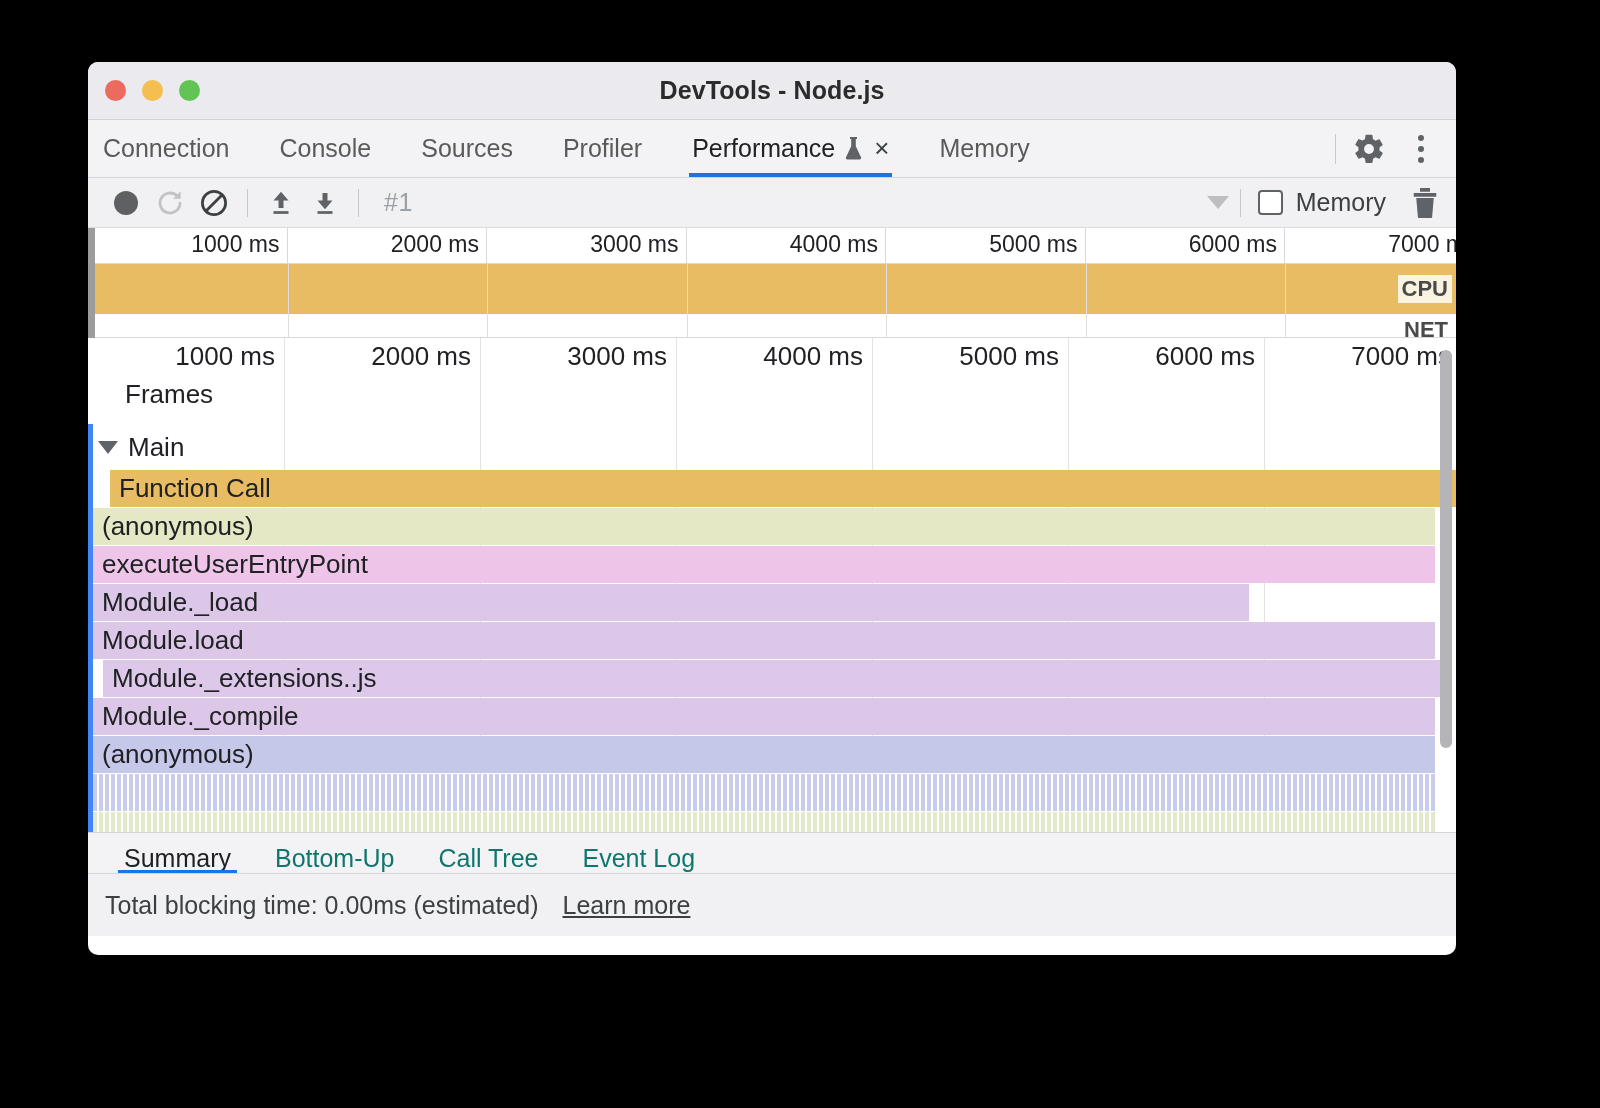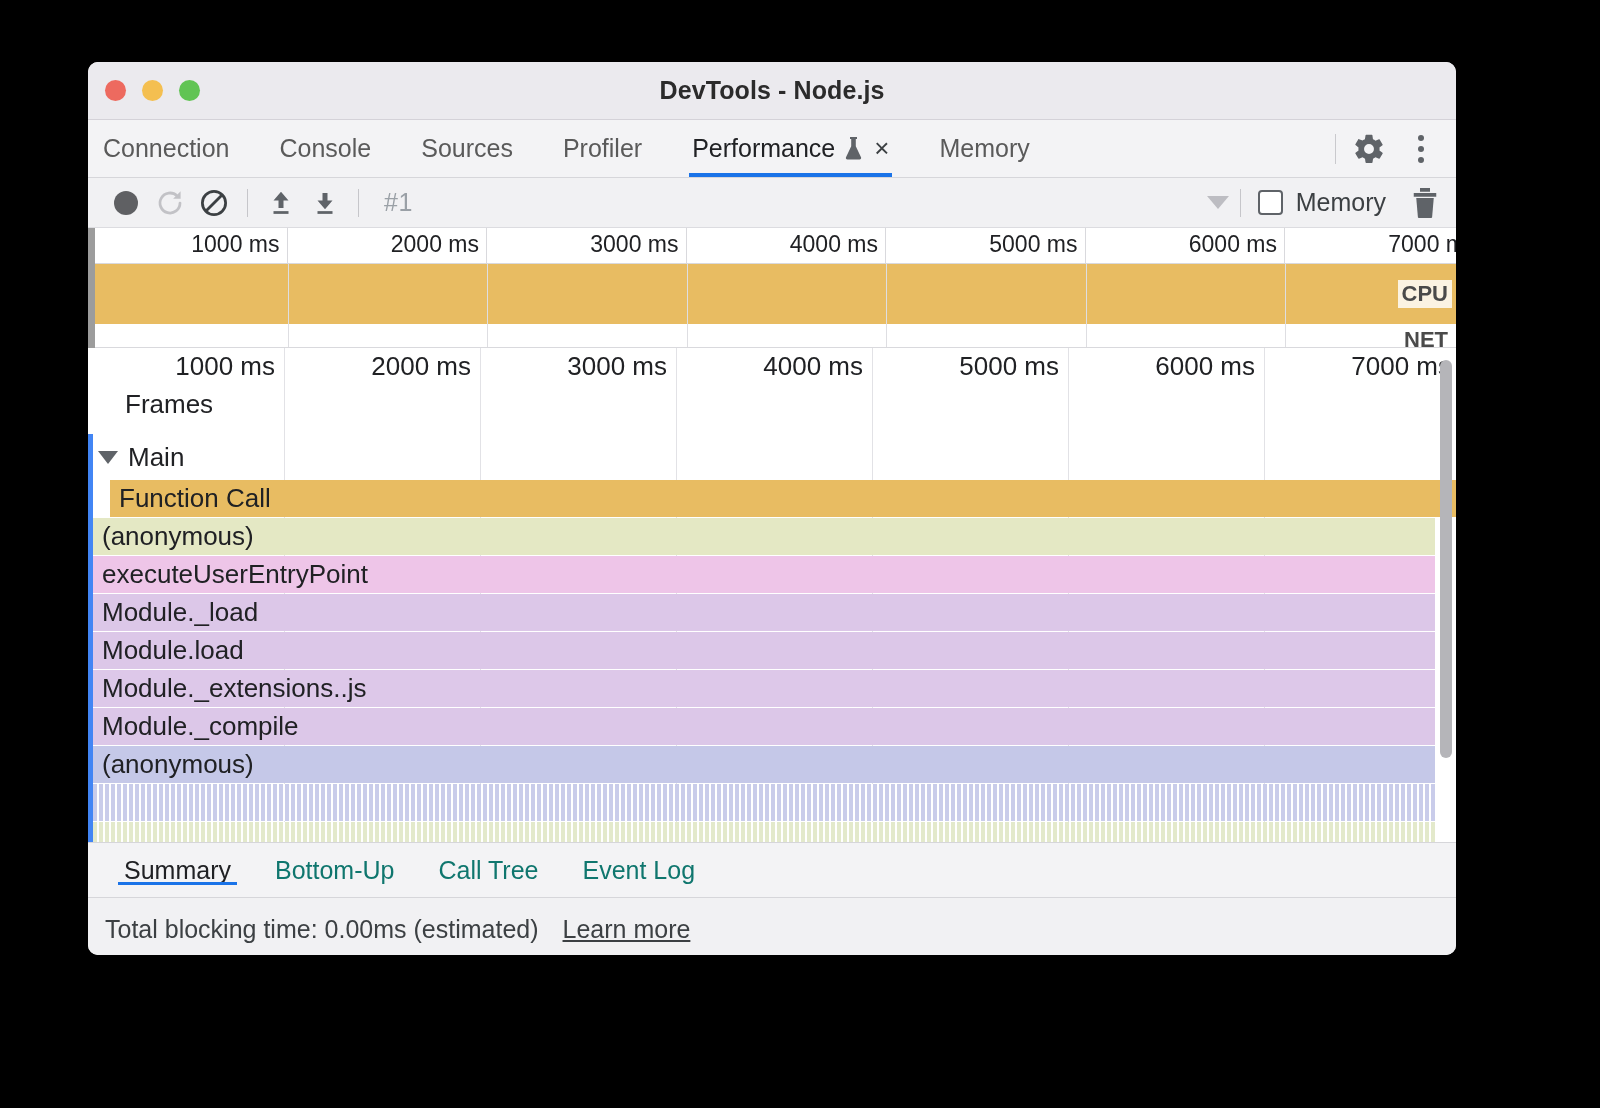--- a/index.html
+++ b/index.html
@@ -122,21 +122,21 @@
   }
   .ruler .tick span {
     position: absolute; right: 7px; top: 3px;
     font-size: 23px; color: #202124; white-space: nowrap;
   }
   .ov-left-handle {
     position: absolute; left: 0; top: 0; width: 7px; height: 100%;
     background: #9c9c9c; z-index: 4;
   }
   .cpu-band {
-    position: relative; height: 60px; background: #e9b96e; background: #e8bc62; padding-left: 32px;
+    position: relative; height: 50px; background: #e9b96e; background: #e8bc62; padding-left: 32px;
   }
   .net-band {
     position: relative; height: 24px; background: #fff;
     border-bottom: 1px solid #d9d9dd;
   }
   .band-label {
     position: absolute; right: 4px; top: 50%; transform: translateY(-50%);
     font-size: 22px; font-weight: bold; color: #4a4a4a;
     background: rgba(255,255,255,.82); padding: 1px 4px;
   }
@@ -200,23 +200,23 @@
   }
   .stripe-row { position: relative; height: 37px; margin-bottom: 1px; }
   .vscroll {
     position: absolute; right: 4px; top: 12px;
     width: 12px; height: 398px;
     background: #b5b5b9; border-radius: 6px; z-index: 10;
   }
 
   
   .bottom-tabs {
-    height: 56px; background: #f3f3f5;
+    height: 42px; background: #f3f3f5;
     border-top: 1px solid #d6d6da; border-bottom: 1px solid #d6d6da;
-    display: flex; align-items: center; padding-left: 14px;
+    display: flex; align-items: flex-end; padding-left: 14px;
   }
   .btab {
     display: flex; align-items: center; padding: 0 22px;
     font-size: 25px; color: #0f766e; position: relative; white-space: nowrap;
   }
   .btab.active { color: #202124; }
   .btab.active::after {
     content: ""; position: absolute; left: 16px; right: 16px; bottom: 0;
     height: 3px; background: #1a73e8;
   }
@@ -429,27 +429,27 @@
       <div class="bars" id="flame-bars">
           <div class="bar" style="background: rgb(232, 188, 98); width: 1572px; margin-left: 22px;">
             <span>Function Call</span>
           </div>
           <div class="bar" style="background: rgb(228, 232, 196); width: 1342px; margin-left: 5px;">
             <span>(anonymous)</span>
           </div>
           <div class="bar" style="background: rgb(238, 197, 232); width: 1342px; margin-left: 5px;">
             <span>executeUserEntryPoint</span>
           </div>
-          <div class="bar" style="background: rgb(220, 199, 232); width: 1342px; margin-left: 5px;">
+          <div class="bar" style="background: rgb(220, 199, 232); width: 1156px; margin-left: 5px;">
             <span>Module._load</span>
           </div>
           <div class="bar" style="background: rgb(220, 199, 232); width: 1342px; margin-left: 5px;">
             <span>Module.load</span>
           </div>
-          <div class="bar" style="background: rgb(221, 200, 233); width: 1342px; margin-left: 5px;">
+          <div class="bar" style="background: rgb(221, 200, 233); width: 1342px; margin-left: 15px;">
             <span>Module._extensions..js</span>
           </div>
           <div class="bar" style="background: rgb(220, 199, 232); width: 1342px; margin-left: 5px;">
             <span>Module._compile</span>
           </div>
           <div class="bar" style="background: rgb(197, 200, 232); width: 1342px; margin-left: 5px;">
             <span>(anonymous)</span>
           </div>
           <div class="stripe-row" style="width: 1342px; margin-left: 5px; background: repeating-linear-gradient(to right, rgb(201, 204, 234) 0px, rgb(201, 204, 234) 4px, rgb(255, 255, 255) 4px, rgb(255, 255, 255) 6px);"></div>
           <div class="stripe-row" style="width: 1342px; margin-left: 5px; background: repeating-linear-gradient(to right, rgb(227, 233, 203) 0px, rgb(227, 233, 203) 4px, rgb(255, 255, 255) 4px, rgb(255, 255, 255) 6px);"></div>

